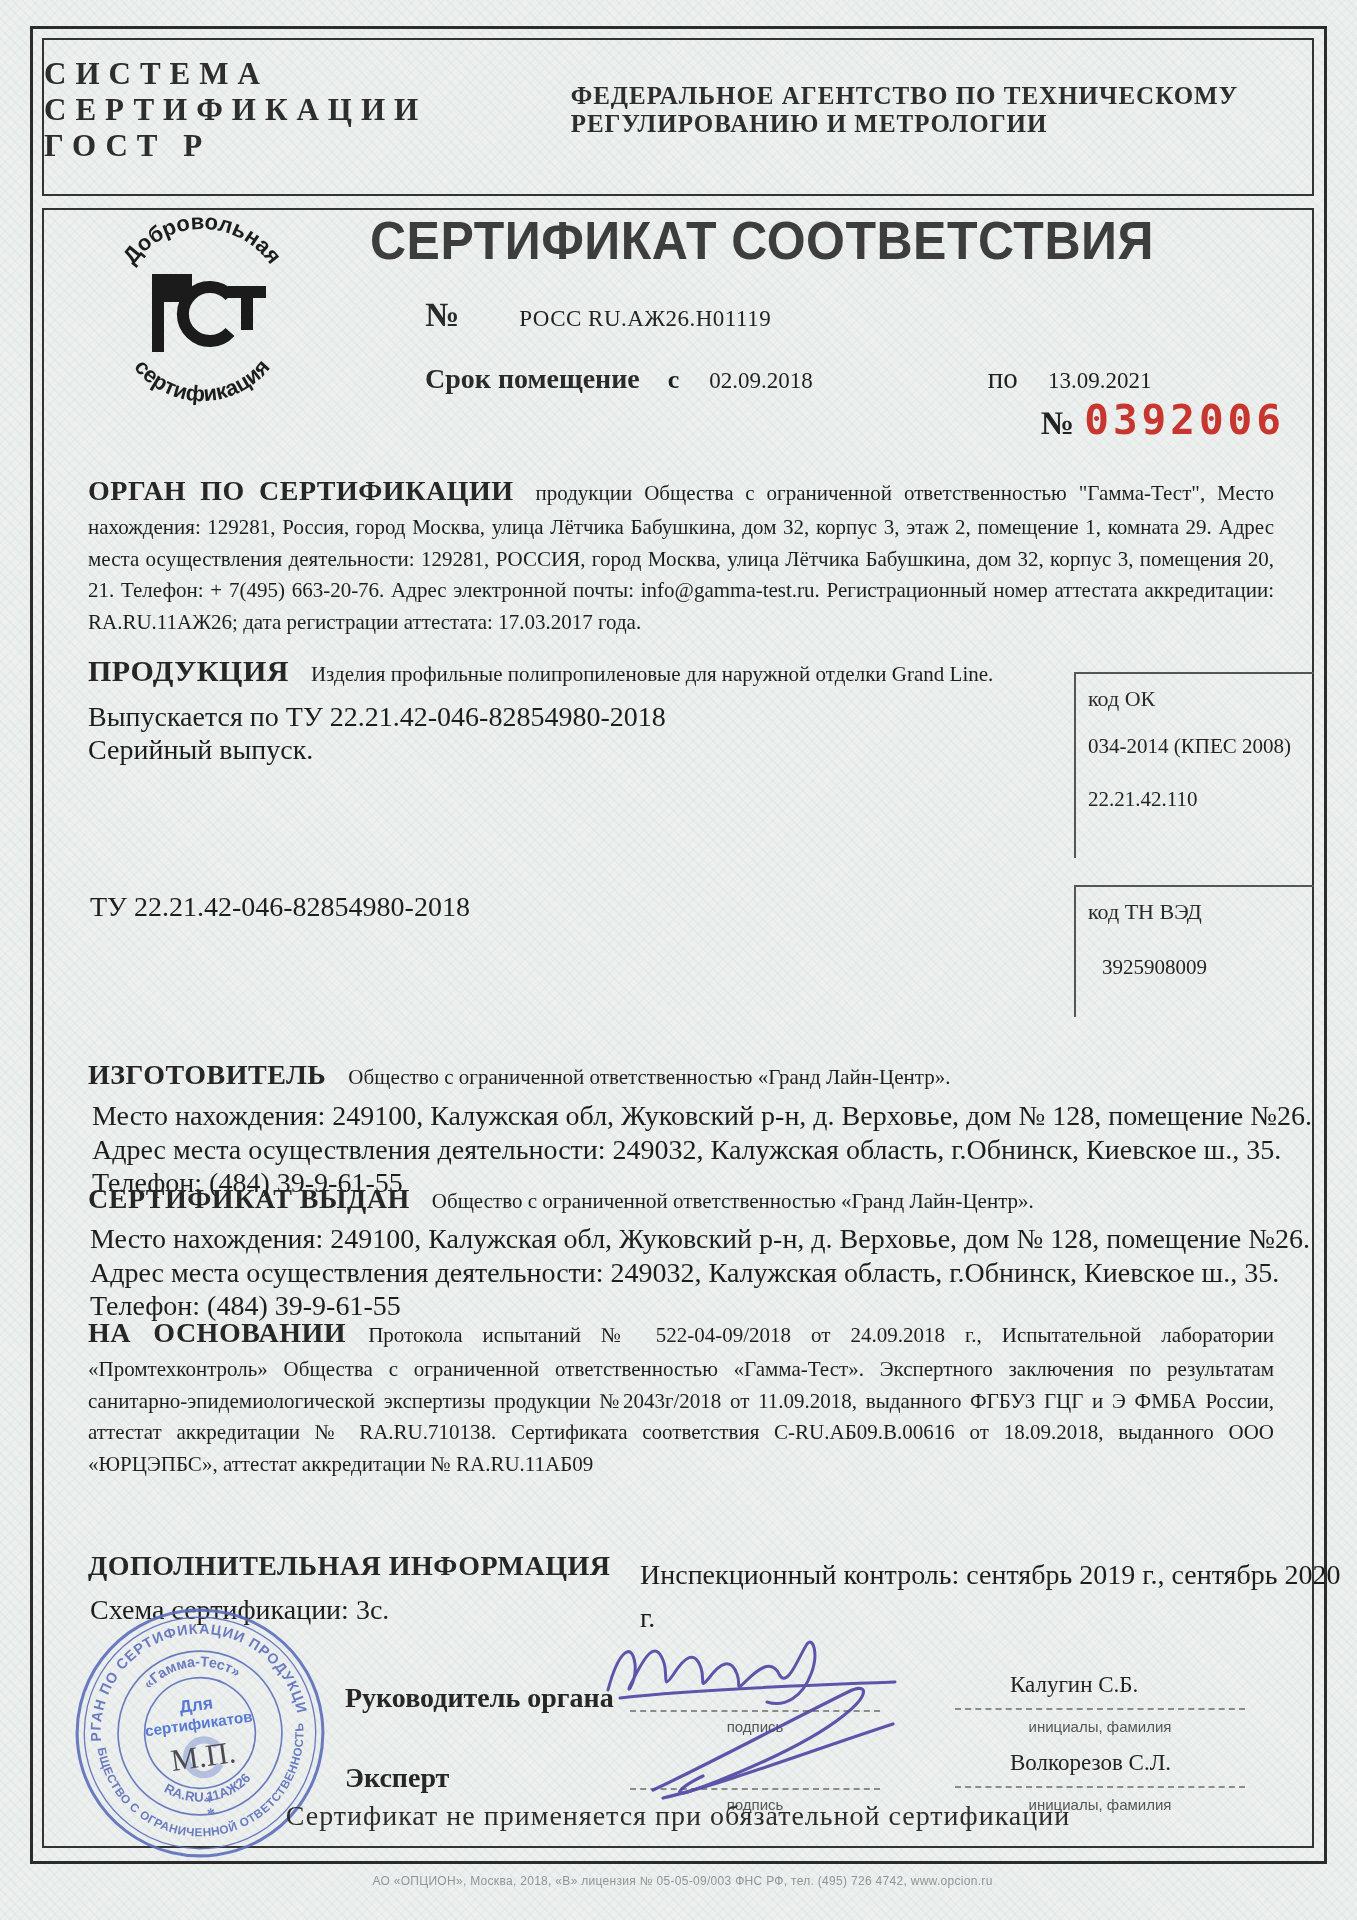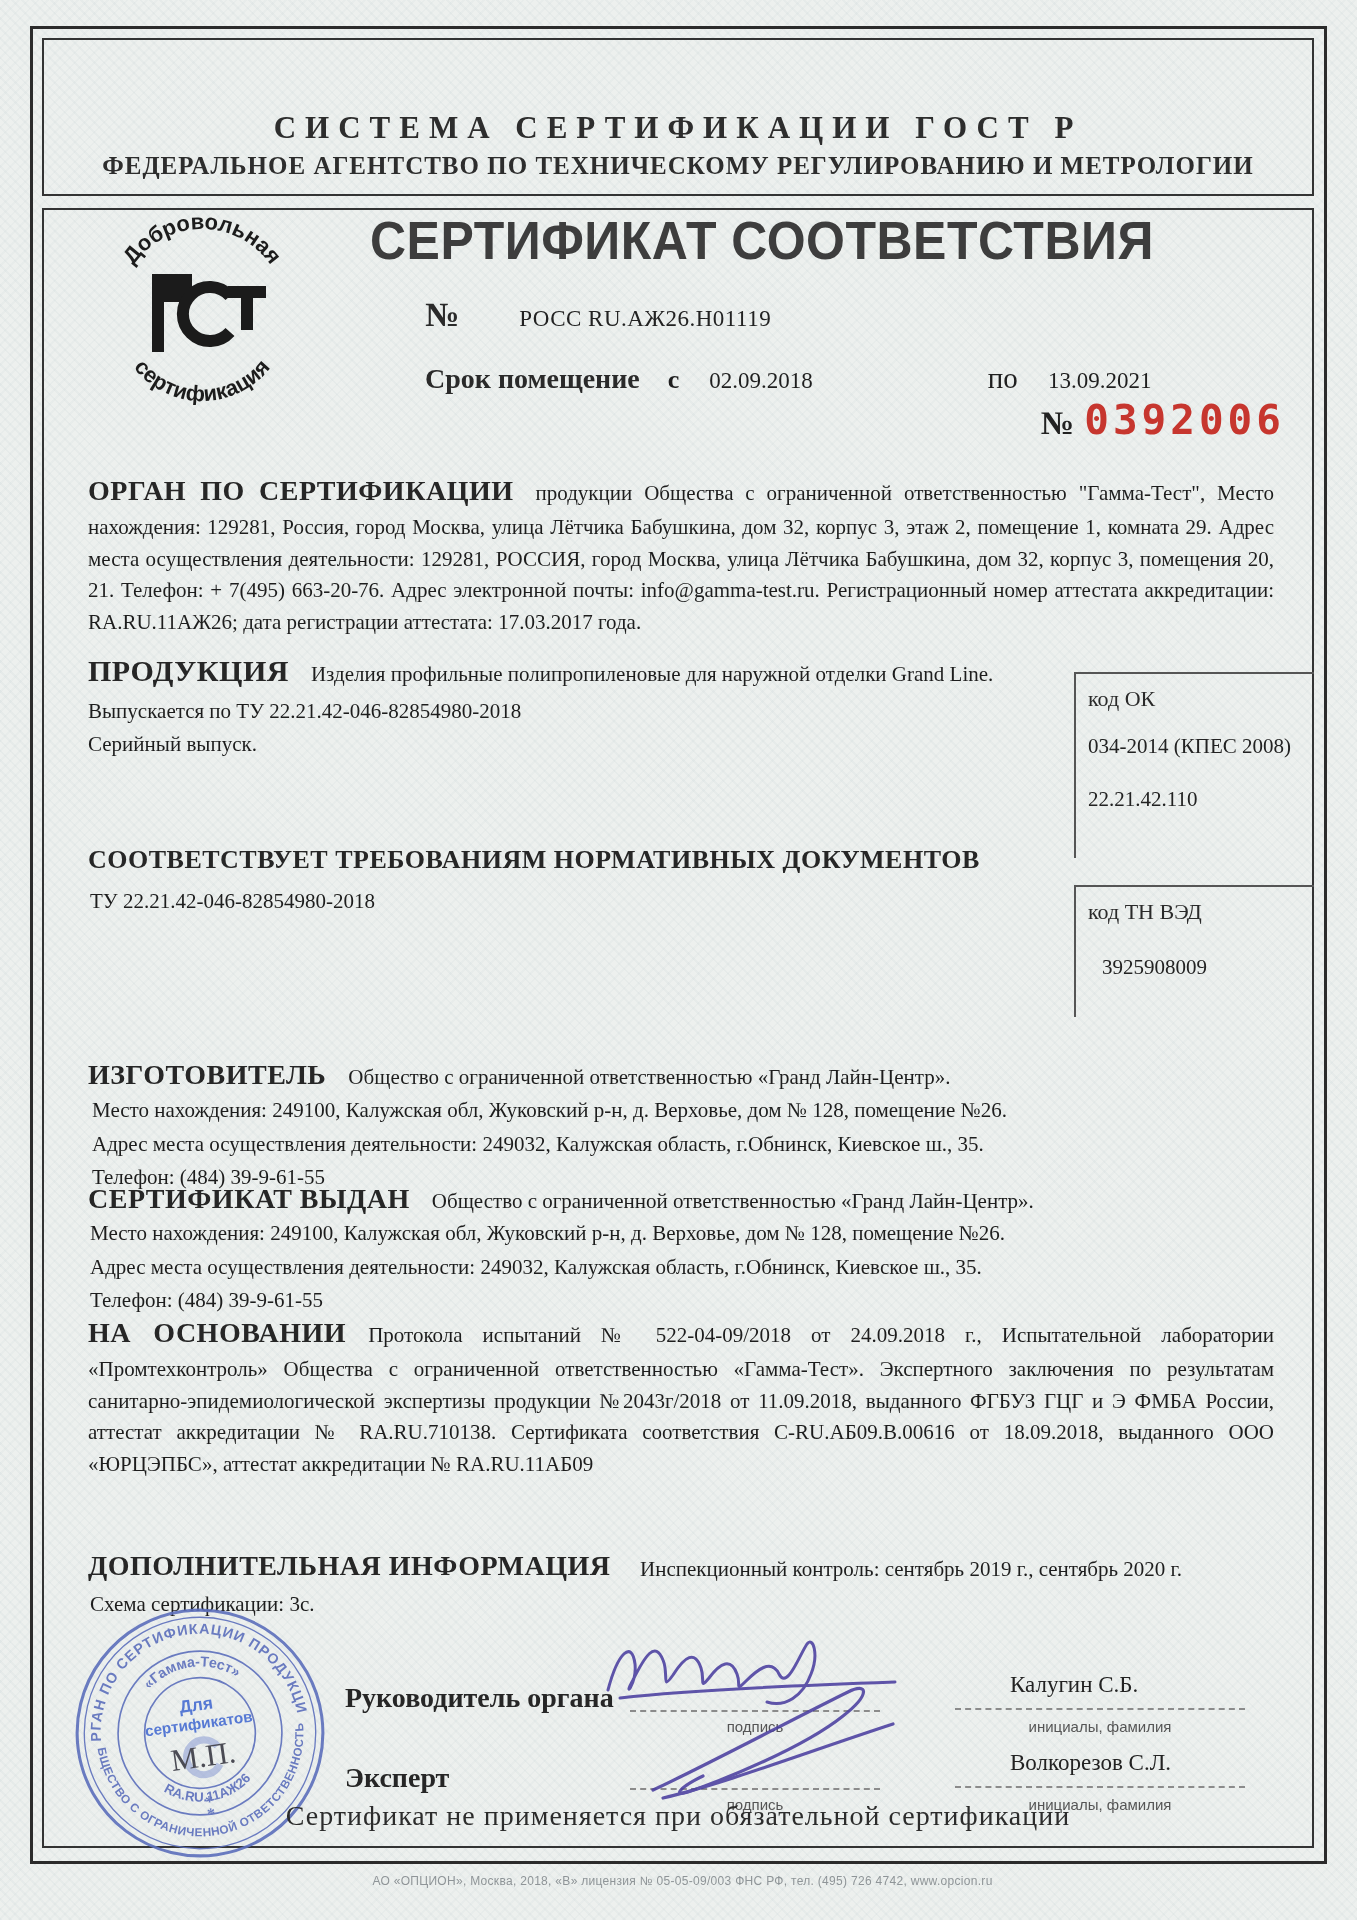--- a/index.html
+++ b/index.html
@@ -16,21 +16,21 @@
       repeating-linear-gradient(45deg, rgba(170,190,196,0.10) 0 2px, transparent 2px 7px),
       repeating-linear-gradient(-45deg, rgba(170,190,196,0.08) 0 2px, transparent 2px 7px);
   }
   .outer-frame{
     position:absolute; left:30px; top:26px; width:1297px; height:1838px;
     border:3px solid #2b2b2b;
   }
   .header-box{
     position:absolute; left:42px; top:38px; width:1272px; height:158px;
     border:2px solid #333;
-    display:flex; flex-direction:column; align-items:center; justify-content:flex-end;
+    display:flex; flex-direction:row; align-items:center; justify-content:flex-end;
     padding-bottom:14px; gap:6px;
   }
   .header-line1{
     font-size:31px; font-weight:bold; letter-spacing:9px; color:#2d2d2d;
   }
   .header-line2{
     font-size:25px; font-weight:bold; letter-spacing:1px; color:#2d2d2d;
   }
   .main-box{
     position:absolute; left:42px; top:208px; width:1272px; height:1640px;
@@ -57,21 +57,21 @@
   .blank-val{
     font-family:"DejaVu Sans Mono",monospace; font-weight:bold;
     font-size:41px; color:#c4271f; letter-spacing:4px; opacity:0.92;
   }
   .para{ text-align:justify; font-size:21px; line-height:1.5; color:#1d1d1d; }
   .h-inline{ font-weight:bold; color:#262626; margin-right:22px; letter-spacing:0.5px; }
   .h-org{ font-size:28px; }
   .h-prod{ font-size:30px; }
   .h-std{ font-size:26px; font-weight:bold; letter-spacing:0.5px; color:#262626; }
   .h-man{ font-size:28px; }
-  .line21{ font-size:21px; line-height:1.55; color:#1d1d1d; }
+  .line21{ font-size:28px; line-height:1.55; color:#1d1d1d; }
   .side-box{
     position:absolute; left:1074px; width:240px;
     border-left:2px solid #555; border-top:2px solid #555;
     padding:12px 0 0 12px;
   }
   .side-label{ font-size:22px; color:#2a2a2a; }
   .side-val{ font-size:21px; color:#222; }
   .cap{ font-family:"Liberation Sans","DejaVu Sans",sans-serif; font-size:15px; color:#555; text-align:center; }
   .sig-line{ border-bottom:2px dashed #8b8b8b; position:absolute; }
   .role{ font-size:28px; font-weight:bold; color:#262626; white-space:nowrap; }
@@ -152,21 +152,20 @@
   </p>
   <div class="line21 abs" style="left:88px; top:695px;">Выпускается по ТУ 22.21.42-046-82854980-2018</div>
   <div class="line21 abs" style="left:88px; top:728px;">Серийный выпуск.</div>
 
   <div class="side-box" style="top:672px; height:186px;">
     <div class="side-label">код ОК</div>
     <div class="side-val" style="margin-top:22px;">034-2014 (КПЕС 2008)</div>
     <div class="side-val" style="margin-top:28px;">22.21.42.110</div>
   </div>
 
-  <div class="h-std abs" style="left:88px; top:845px;">СООТВЕТСТВУЕТ ТРЕБОВАНИЯМ НОРМАТИВНЫХ ДОКУМЕНТОВ</div>
   <div class="line21 abs" style="left:90px; top:885px;">ТУ 22.21.42-046-82854980-2018</div>
 
   <div class="side-box" style="top:885px; height:132px;">
     <div class="side-label">код ТН ВЭД</div>
     <div class="side-val" style="margin-top:30px; padding-left:14px;">3925908009</div>
   </div>
 
   <p class="para abs" style="left:88px; top:1054px; width:1186px;">
     <span class="h-inline h-man">ИЗГОТОВИТЕЛЬ</span><span>Общество с ограниченной ответственностью «Гранд Лайн-Центр».</span>
   </p>

